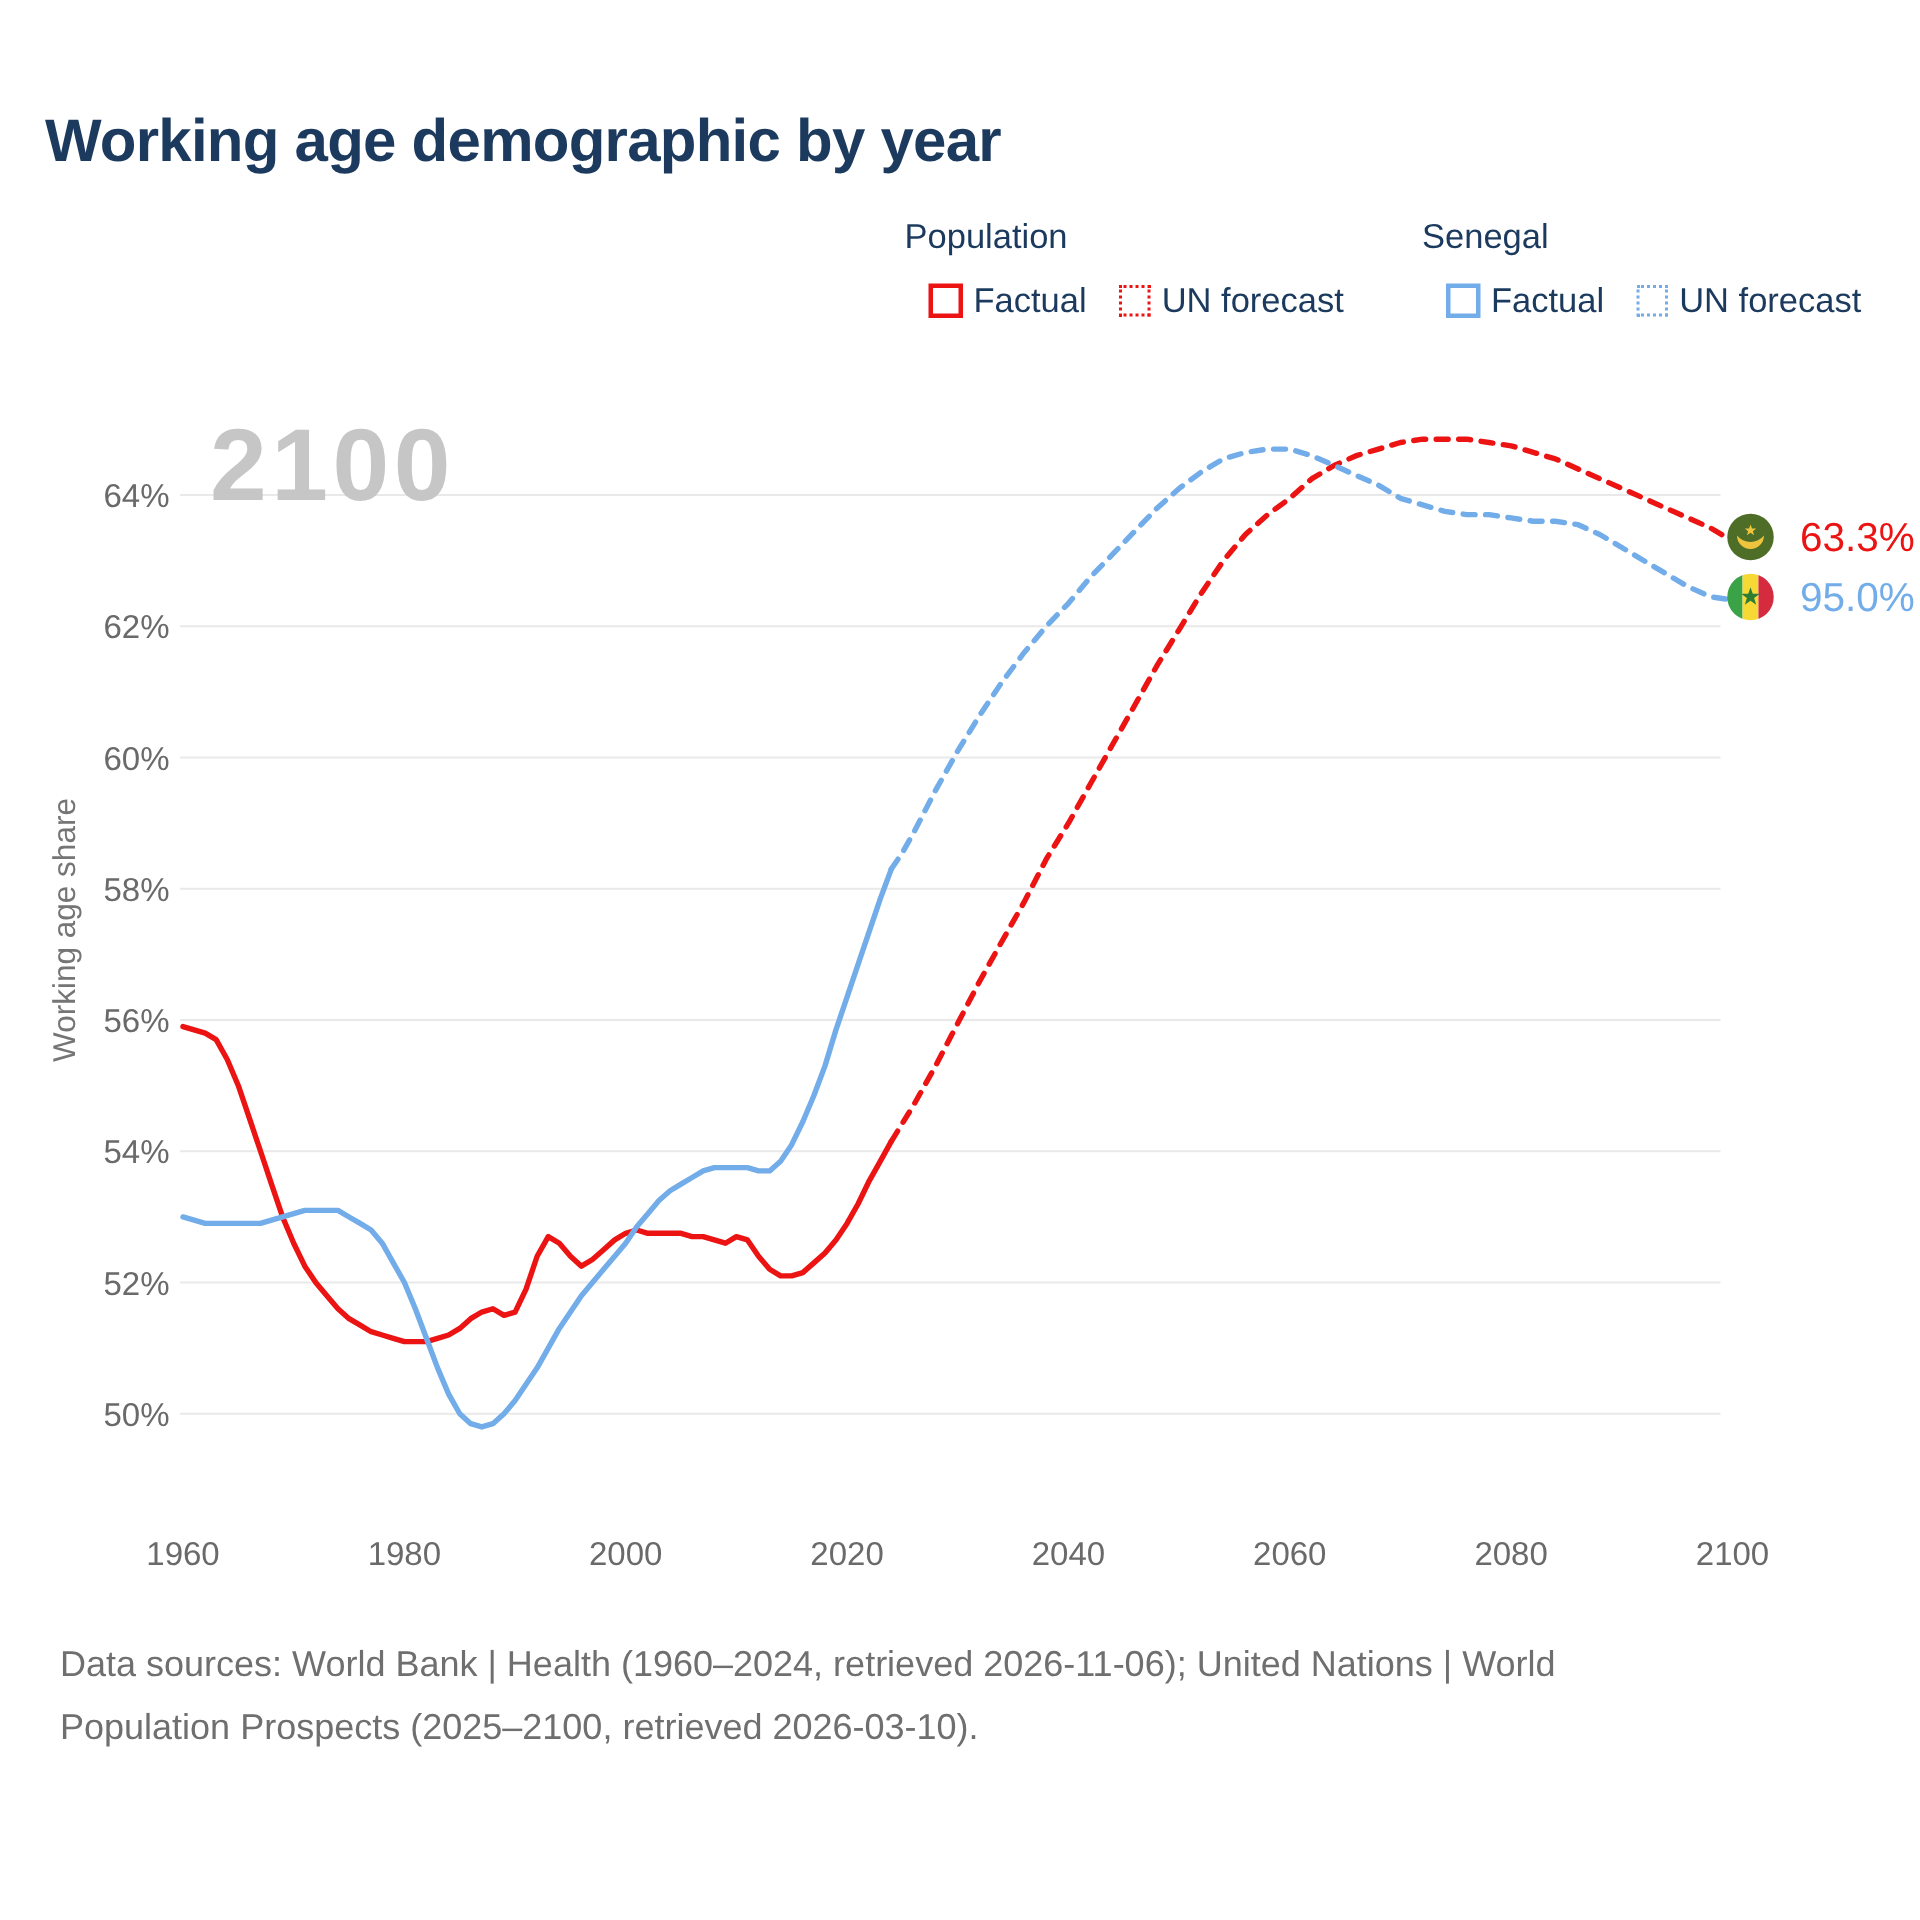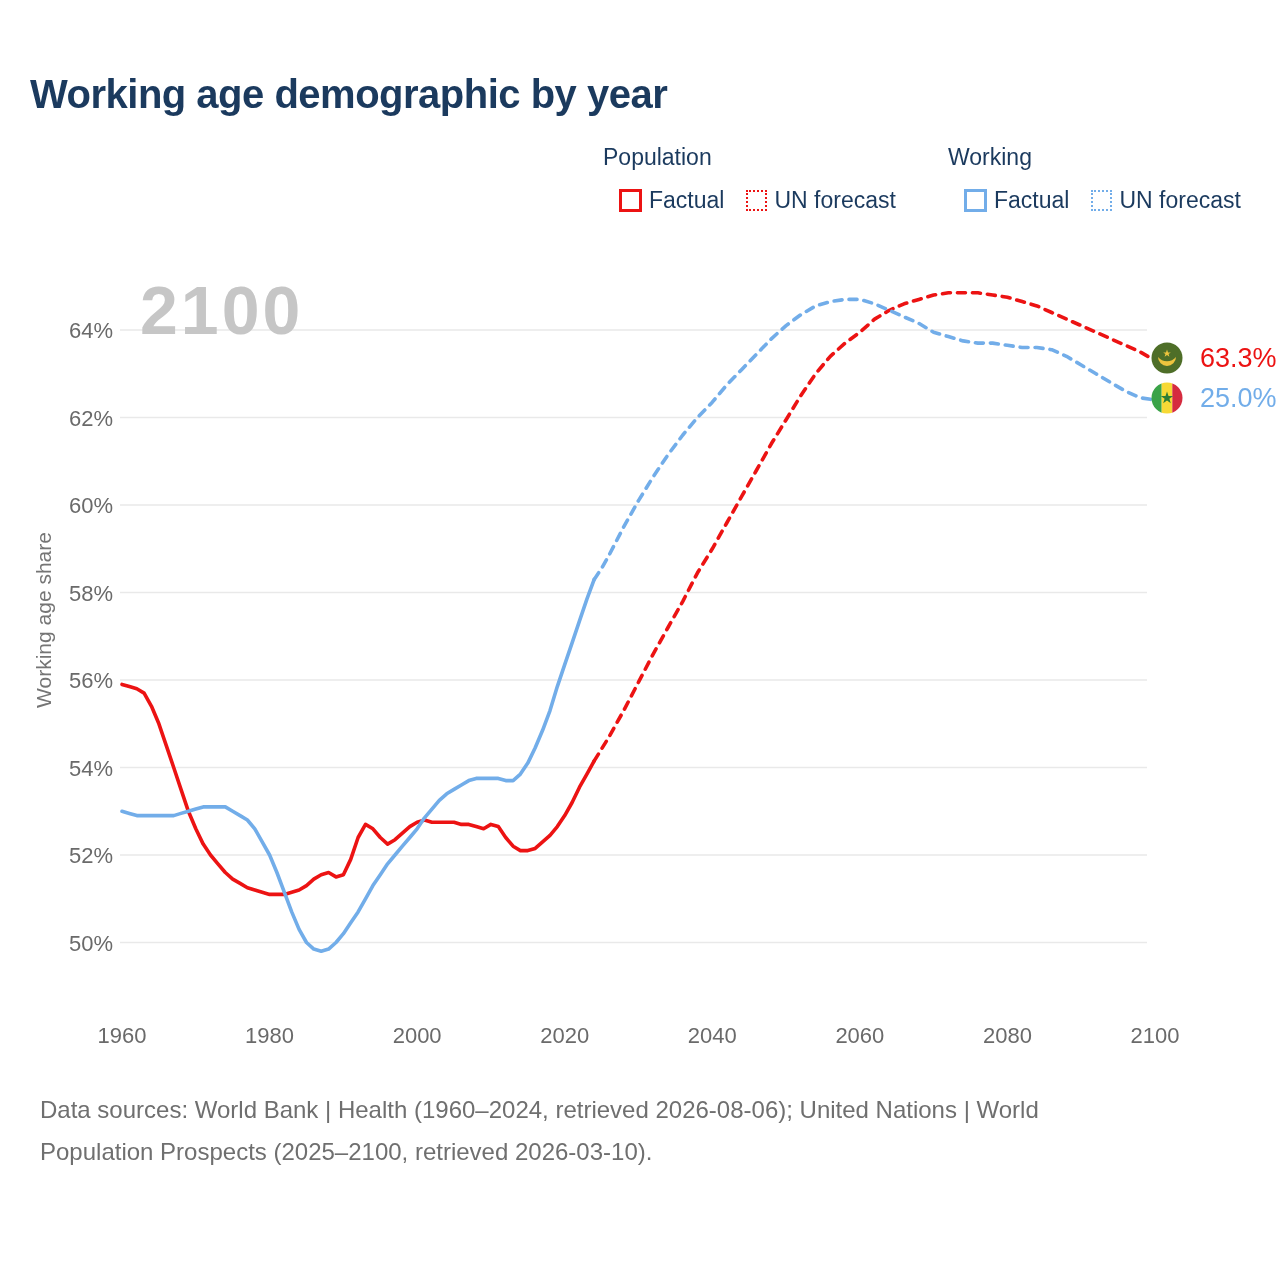--- a/index.html
+++ b/index.html
@@ -52,21 +52,21 @@
       <span class="legend-label">Factual</span>
     </div>
     <div class="legend-item" style="margin-left:14px;">
       <span class="swatch dashed-red"></span>
       <span class="legend-label">UN forecast</span>
     </div>
   </div>
 </div>
 
 <div class="abs" style="left:948px;top:144px;">
-  <div class="legend-group-header">Working</div>
+  <div class="legend-group-header">Senegal</div>
   <div class="legend-row" style="margin-top:16px;">
     <div class="legend-item">
       <span class="swatch solid-blue"></span>
       <span class="legend-label">Factual</span>
     </div>
     <div class="legend-item" style="margin-left:14px;">
       <span class="swatch dashed-blue"></span>
       <span class="legend-label">UN forecast</span>
     </div>
   </div>
@@ -121,18 +121,18 @@
     </defs>
   <g clip-path="url(#sn-clip)">
     <rect x="-16" y="-16" width="10.7" height="32" fill="#3aa348"></rect>
     <rect x="-5.3" y="-16" width="10.6" height="32" fill="#f7d936"></rect>
     <rect x="5.3" y="-16" width="10.7" height="32" fill="#d52b3f"></rect>
     <polygon fill="#2e7d36" points="0,-6.5 1.5,-2.1 6.2,-2.1 2.4,0.7 3.8,5.2 0,2.5 -3.8,5.2 -2.4,0.7 -6.2,-2.1 -1.5,-2.1"></polygon>
   </g>
 </svg>
 
 <div id="end-label-mauritania" class="abs end-label">63.3%</div>
-<div id="end-label-senegal" class="abs end-label">25.0%</div>
+<div id="end-label-senegal" class="abs end-label">95.0%</div>
 
 <div id="footer" class="abs">
-  <div>Data sources: World Bank | Health (1960–2024, retrieved 2026-08-06); United Nations | World</div>
+  <div>Data sources: World Bank | Health (1960–2024, retrieved 2026-11-06); United Nations | World</div>
   <div>Population Prospects (2025–2100, retrieved 2026-03-10).</div>
 </div>
 
 </body></html>

